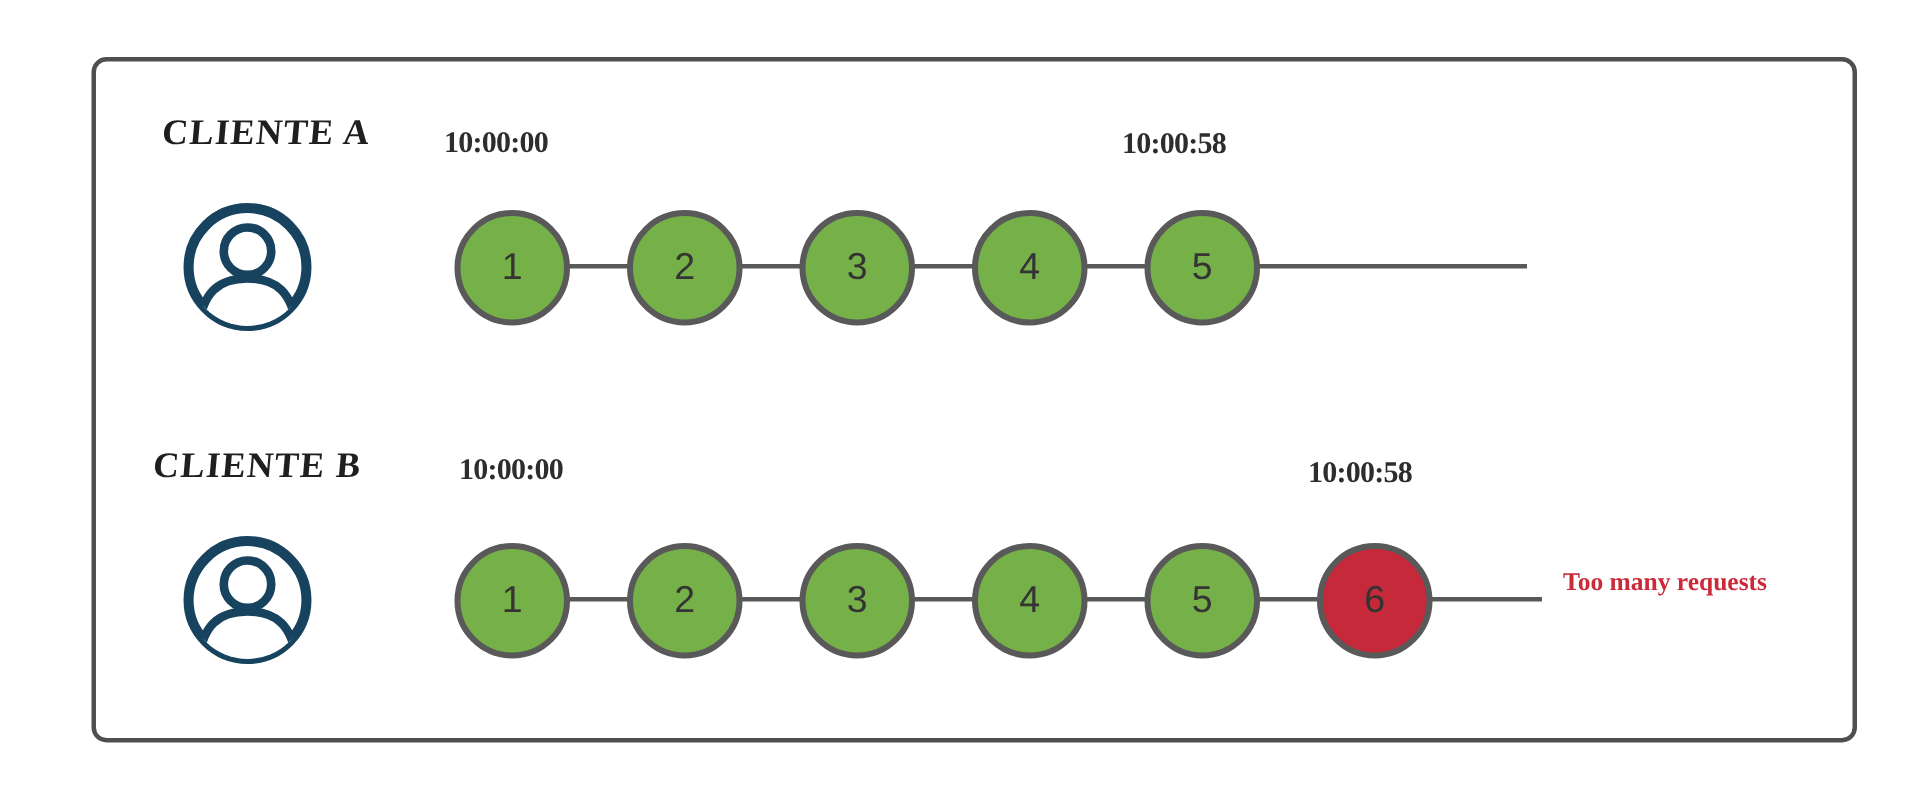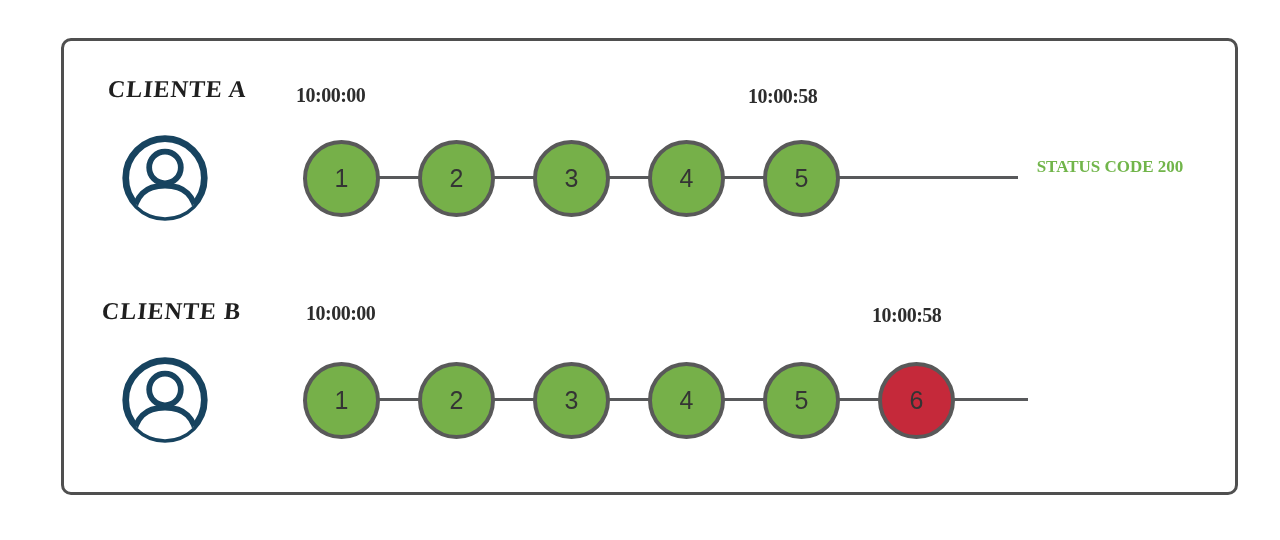--- a/index.html
+++ b/index.html
@@ -89,21 +89,20 @@
 
     <div class="connector a"></div>
 
     <div class="request-circle cx0">1</div>
     <div class="request-circle cx1">2</div>
     <div class="request-circle cx2">3</div>
     <div class="request-circle cx3">4</div>
     <div class="request-circle cx4">5</div>
 
     <div class="status-text a">
-      <span class="l1">STATUS CODE 200</span>
     </div>
   </div>
 
   <div class="row-b">
     <div class="client-label b">CLIENTE B</div>
 
     <svg class="user-icon b" viewBox="0 0 96 96">
       <defs>
           <clipPath id="clipB">
             <circle cx="48" cy="48" r="41"></circle>
@@ -122,15 +121,16 @@
     <div class="connector b"></div>
 
     <div class="request-circle cx0">1</div>
     <div class="request-circle cx1">2</div>
     <div class="request-circle cx2">3</div>
     <div class="request-circle cx3">4</div>
     <div class="request-circle cx4">5</div>
     <div class="request-circle error cx5">6</div>
 
     <div class="status-text b">
+      <span class="l2">Too many requests</span>
     </div>
   </div>
 </div>
 
 </body></html>

